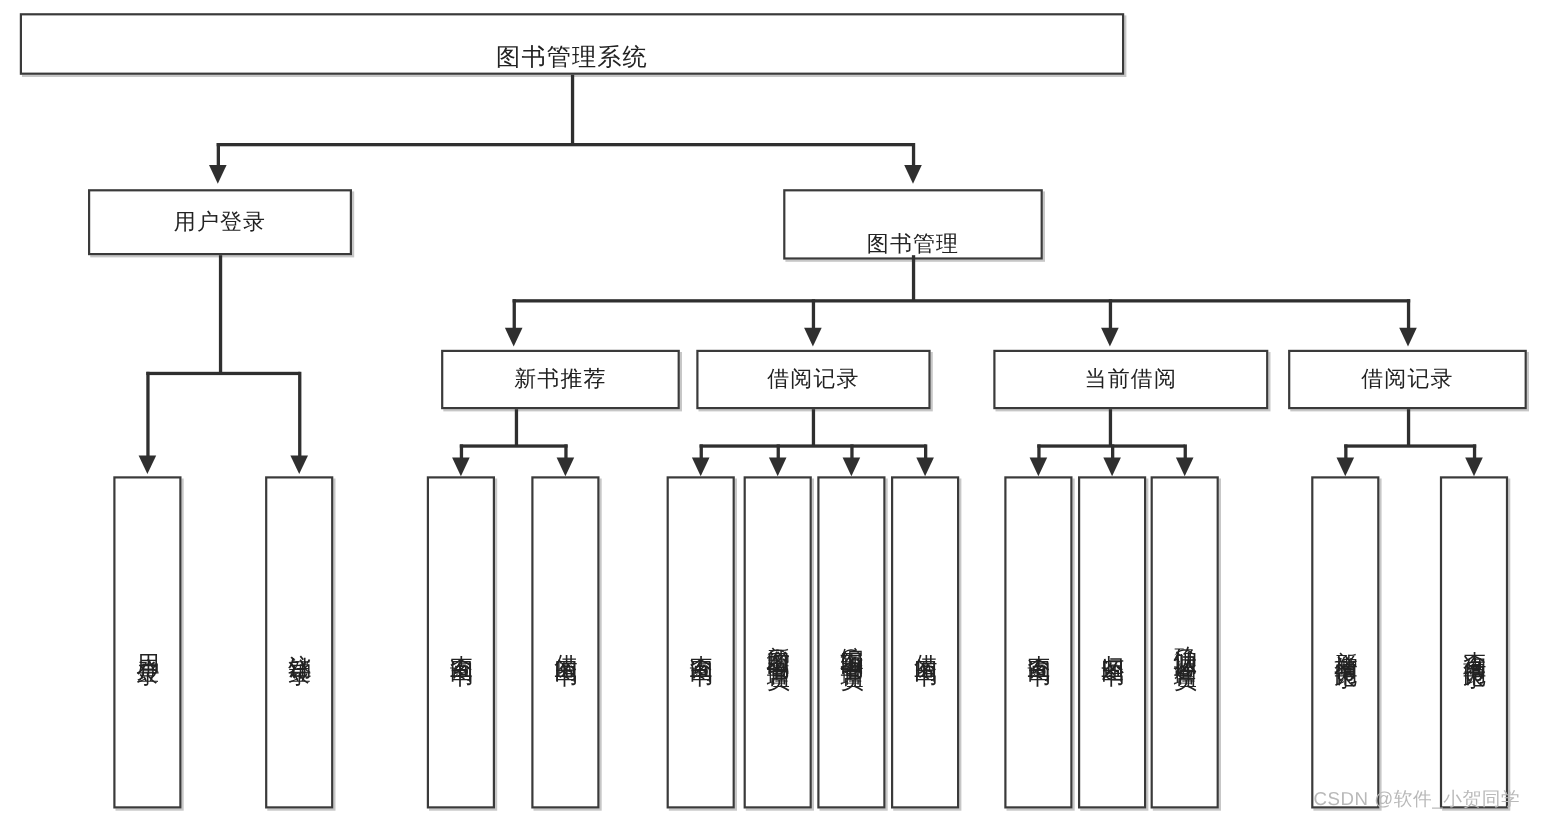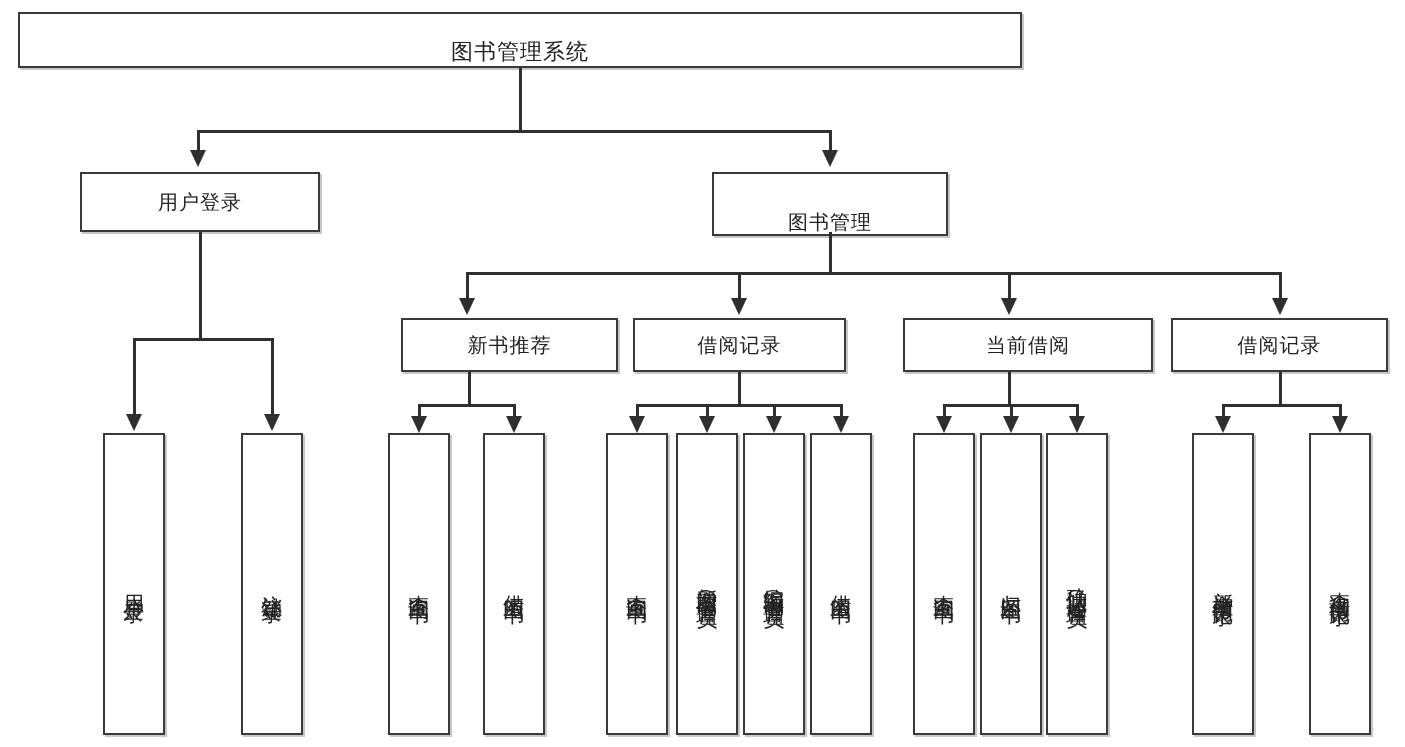--- a/index.html
+++ b/index.html
@@ -223,14 +223,15 @@
     <span class="lbl">确认归还（管理员）</span>
   </div>
 
   <div class="node leaf shadow" style="left:1192px;top:433px;width:62px;height:302px;">
     <span class="lbl">新增借阅记录</span>
   </div>
   <div class="node leaf shadow" style="left:1309px;top:433px;width:62px;height:302px;">
     <span class="lbl">查询借阅记录</span>
   </div>
 
+  <div class="watermark" style="left:1194px;top:715px;">CSDN @软件_小贺同学</div>
 
 </div>
 
 </body></html>

